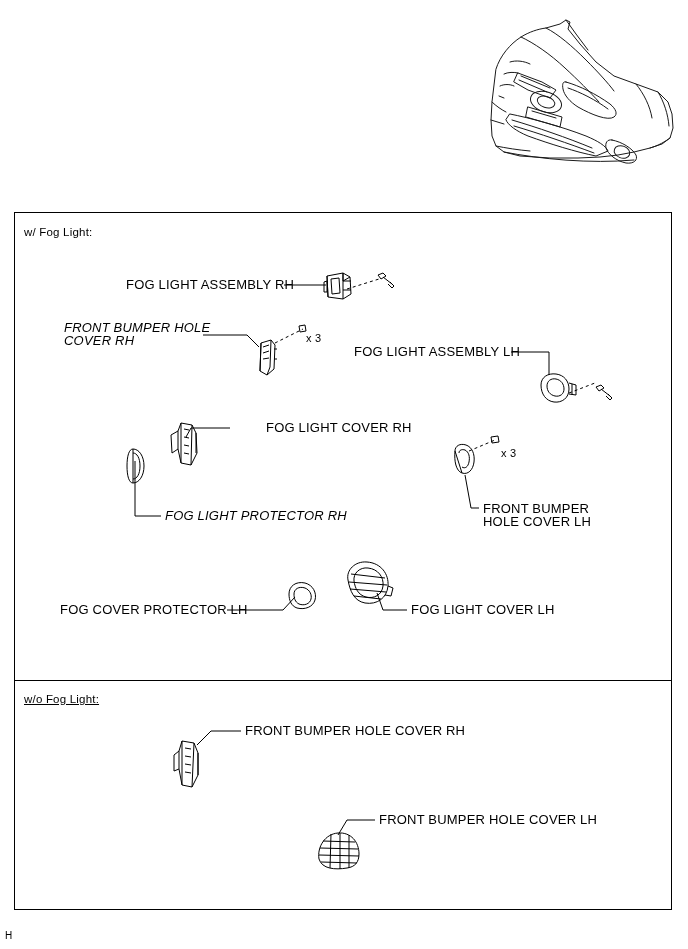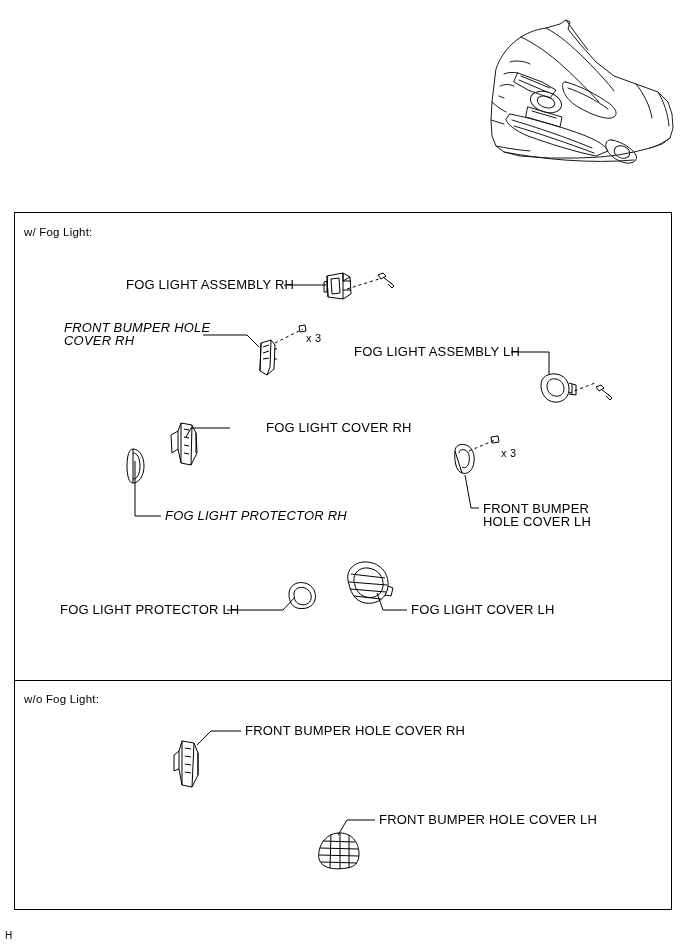--- a/index.html
+++ b/index.html
@@ -50,21 +50,21 @@
     height: 0;
     border-top: 1px solid #000000;
   }
   .section-label {
     position: absolute;
     font-size: 11.5px;
     letter-spacing: 0.2px;
     white-space: nowrap;
   }
   #label-with-fog { left: 9px; top: 13px; }
-  #label-without-fog { left: 9px; top: 480px; }
+  #label-without-fog { left: 9px; top: 480px; text-decoration: underline; }
 
   
   .callout {
     position: absolute;
     font-size: 13px;
     line-height: 13px;
     letter-spacing: 0.2px;
     white-space: nowrap;
   }
   .qty {
@@ -188,21 +188,21 @@
 
     <div class="callout" style="left:339px; top:132px;">FOG LIGHT ASSEMBLY LH</div>
 
     <div class="callout" style="left:219px; top:208px;padding-left:32px;">FOG LIGHT COVER RH</div>
 
     <div class="callout" style="left:150px; top:296px;font-style:italic;">FOG LIGHT PROTECTOR RH</div>
 
     <div class="callout" style="left:468px; top:289px; white-space:pre;">FRONT BUMPER
 HOLE COVER LH</div>
 
-    <div class="callout" style="left:45px; top:390px;">FOG LIGHT PROTECTOR LH</div>
+    <div class="callout" style="left:45px; top:390px;">FOG COVER PROTECTOR LH</div>
 
     <div class="callout" style="left:396px; top:390px;text-align:center;">FOG LIGHT COVER LH</div>
 
     <div class="qty" style="left:283px; top:119px;">x 3</div>
     <div class="qty" style="left:478px; top:234px;">x 3</div>
 
     <div class="callout" style="left:230px; top:511px;">FRONT BUMPER HOLE COVER RH</div>
 
     <div class="callout" style="left:364px; top:600px;">FRONT BUMPER HOLE COVER LH</div>
 

